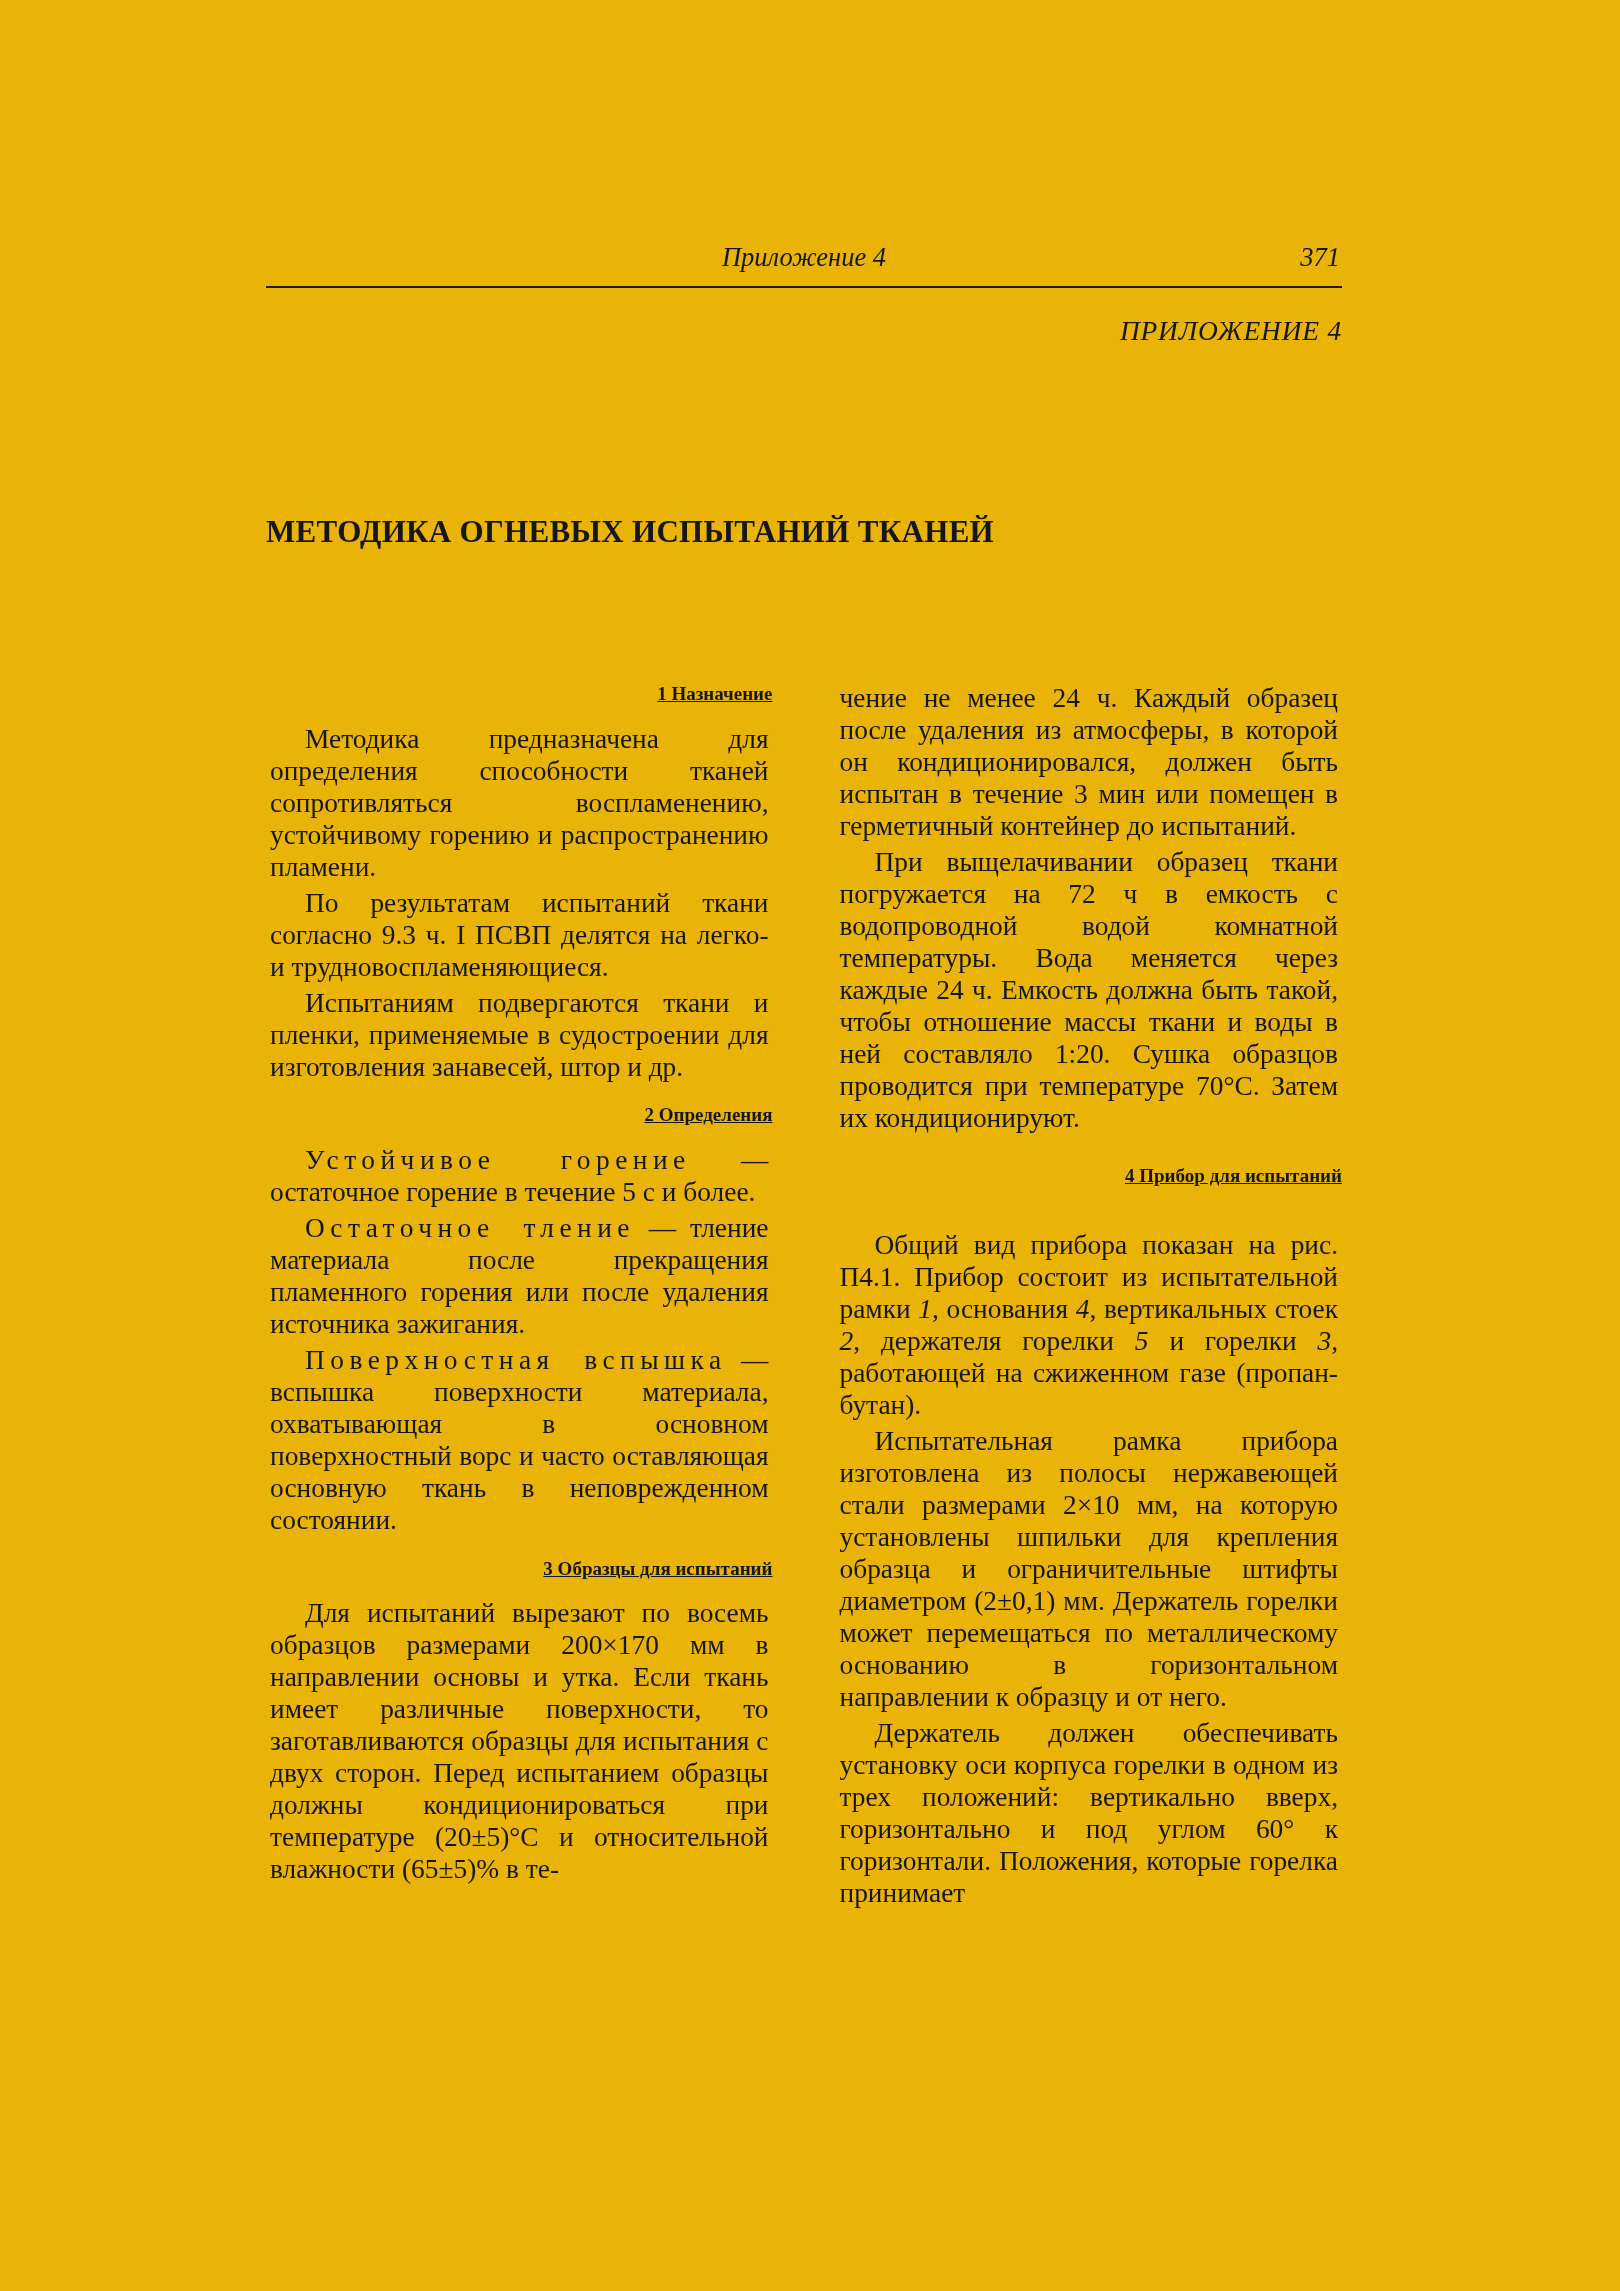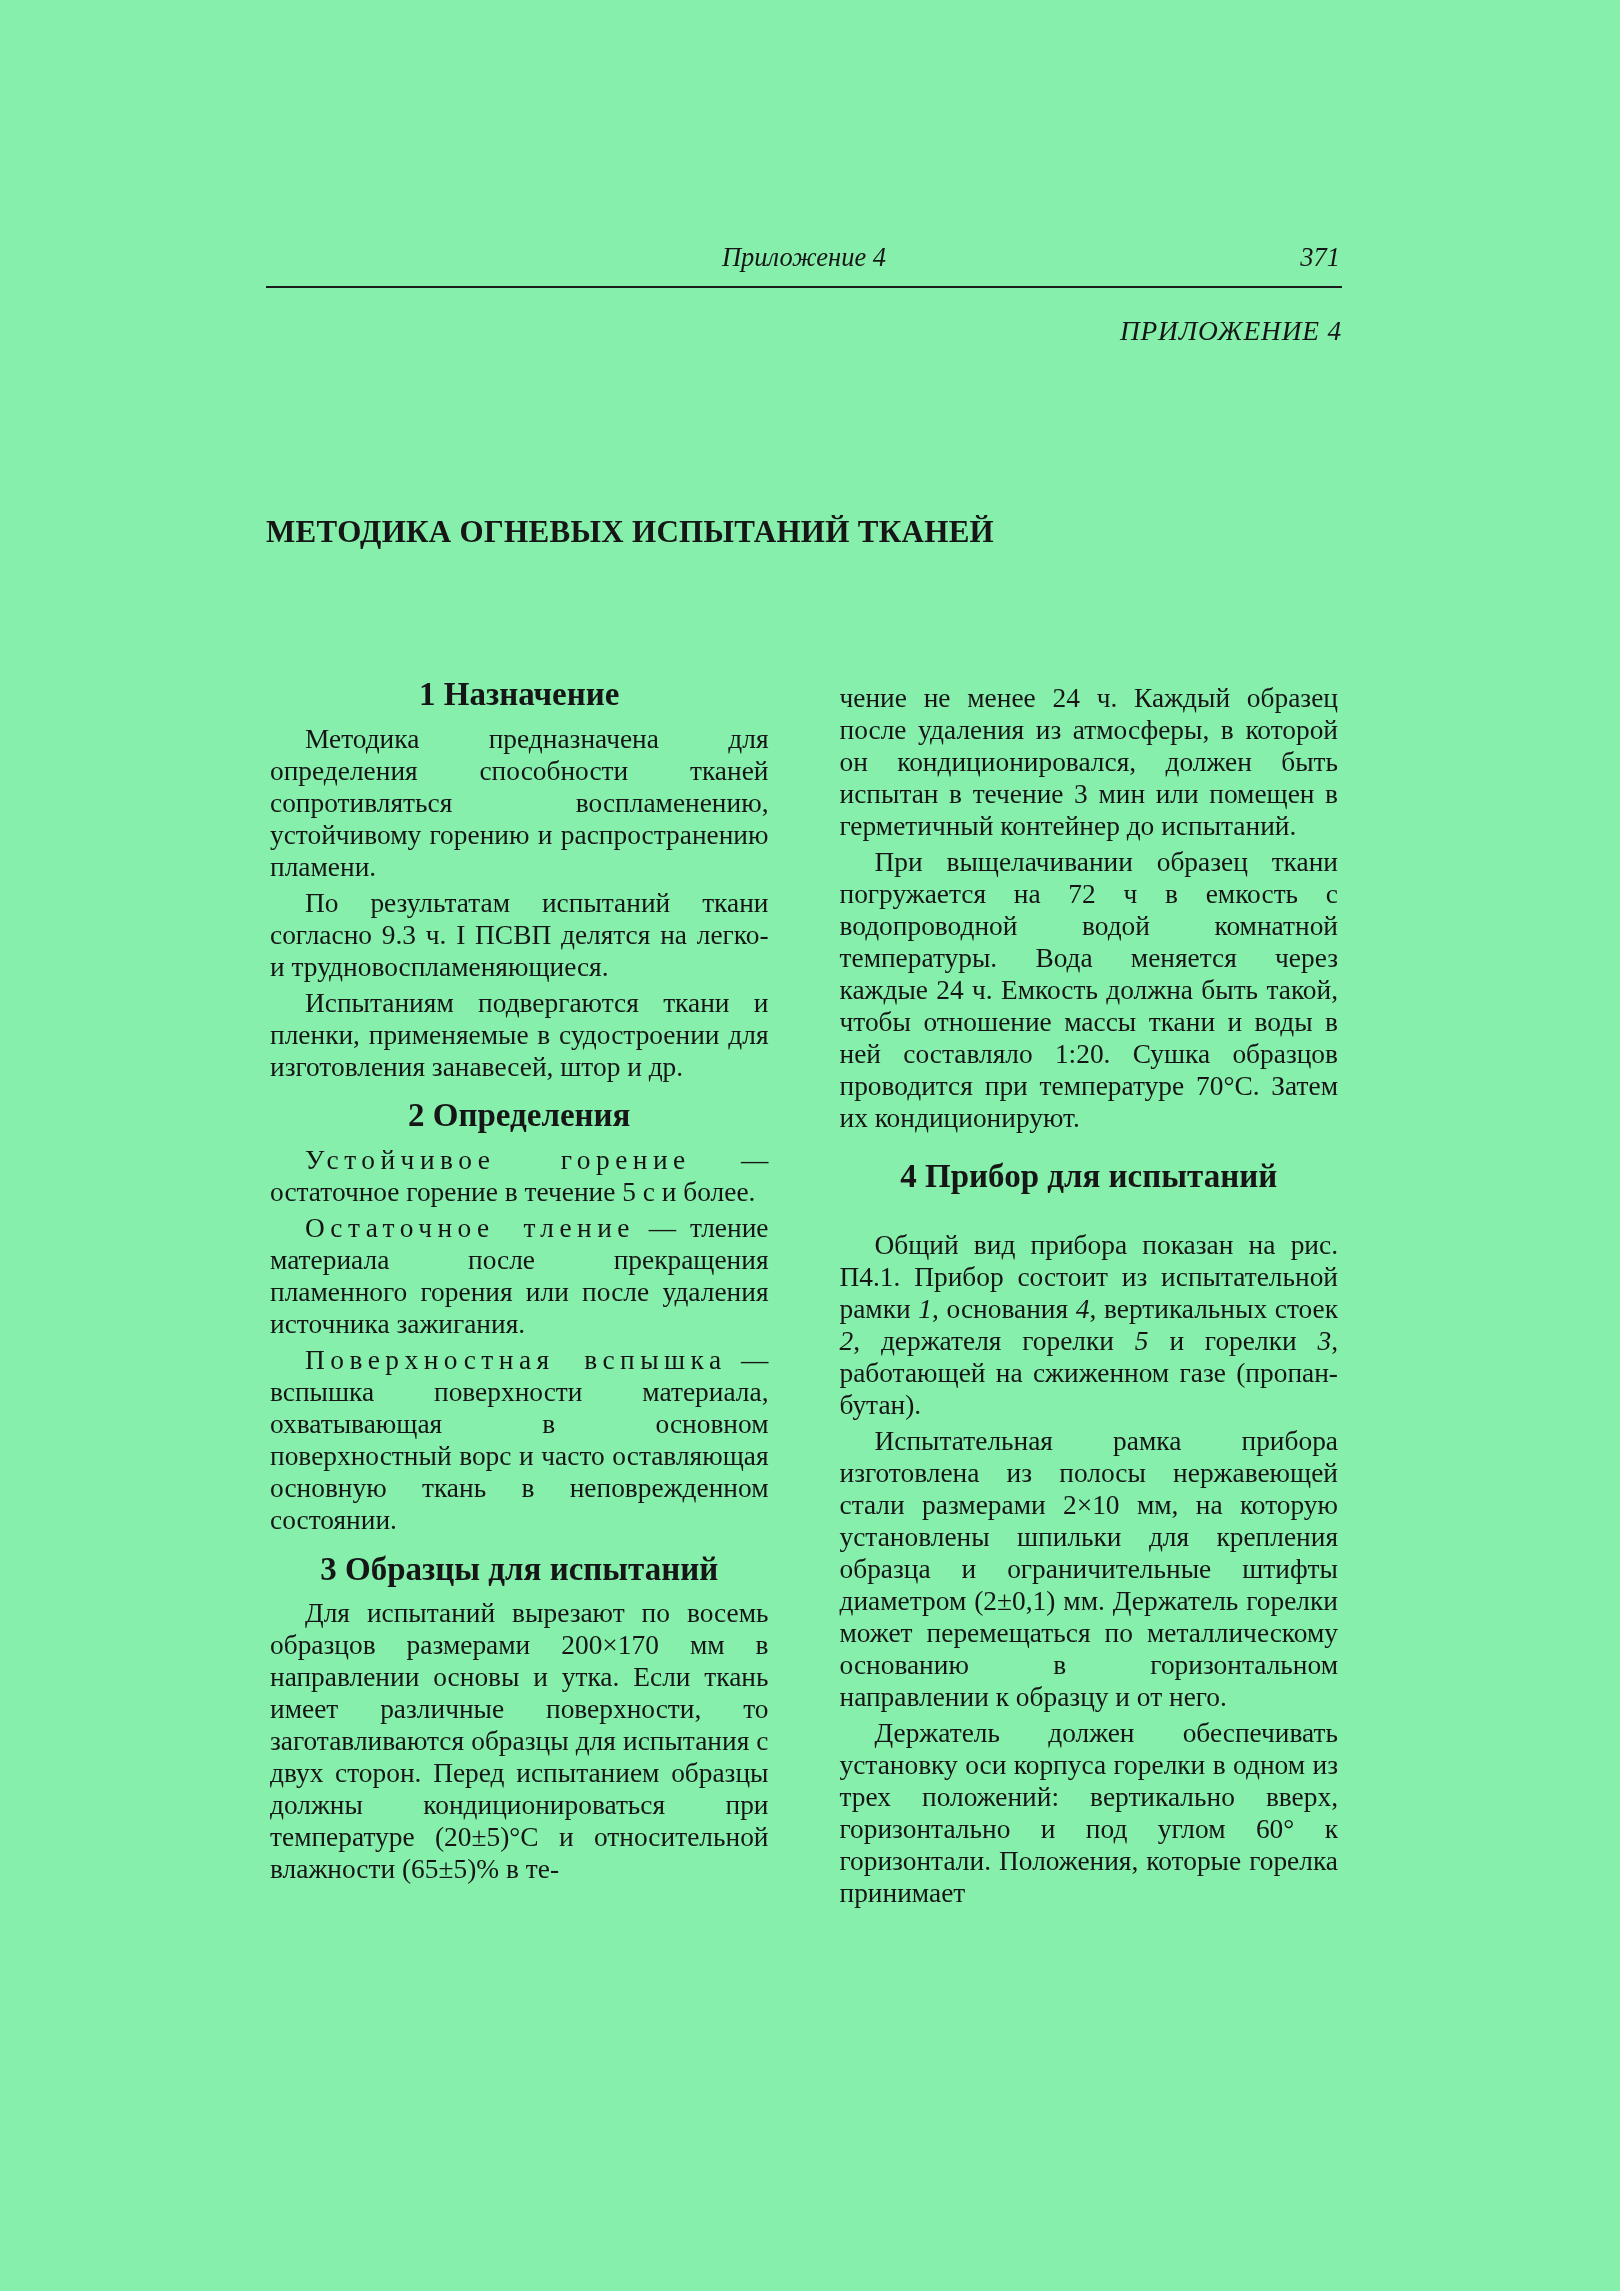--- a/index.html
+++ b/index.html
@@ -1,20 +1,20 @@
 <!DOCTYPE html>
 <html lang="ru"><head>
 <meta charset="utf-8">
 <style>
   html, body { margin: 0; padding: 0; background: #ffffff; }
   .page {
     position: relative;
     width: 1620px;
     height: 2292px;
-    background: #86efac;
+    background: #eab308;
     color: #161616;
     font-family: "Liberation Serif", "DejaVu Serif", serif;
     overflow: hidden;
   }
   
   .running-head {
     position: absolute;
     left: 266px;
     top: 242px;
     width: 1076px;
@@ -68,24 +68,25 @@
   .col p {
     margin: 4px;
     font-size: 27.4px;
     line-height: 32px;
     text-align: justify;
     hyphens: none;
   }
   .col p.ind { text-indent: 35px; }
   .col h2 {
     margin: 16.7px 0 12.7px 0;
-    font-size: 33px;
+    font-size: 19px;
     line-height: 32px;
-    text-align: center;
+    text-align: right;
     font-weight: bold;
+    text-decoration: underline;
   }
   .col h2.first { margin-top: 0; }
   .col h2.sec4 { margin-top: 25.5px; margin-bottom: 37px; }
   .term {
     letter-spacing: 0.2em;
     word-spacing: 0.35em;
   }
   .num { font-style: italic; }
 </style>
 </head>

